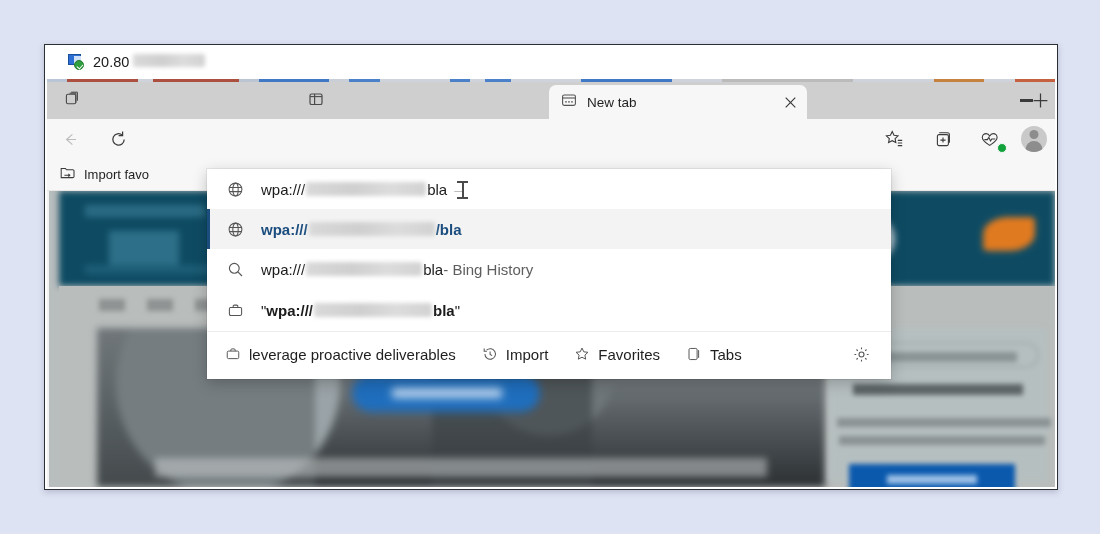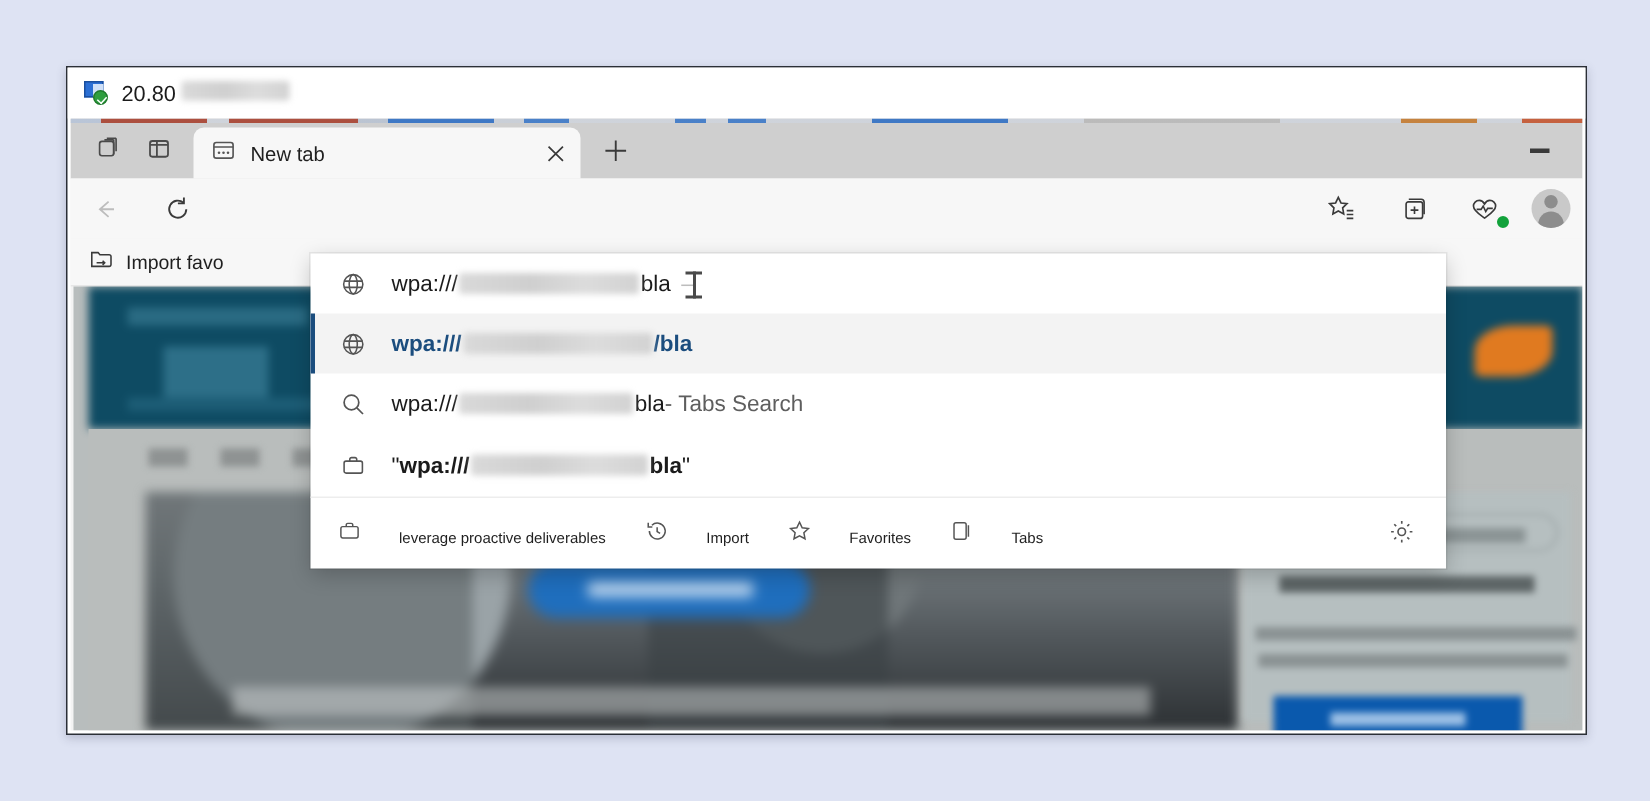--- a/index.html
+++ b/index.html
@@ -16,20 +16,21 @@
   #rdp-window {
     position: absolute;
     left: 44px;
     top: 44px;
     width: 1014px;
     height: 446px;
     background: #ffffff;
     border: 1px solid #2b2f36;
     box-shadow: 0 2px 6px rgba(60,60,90,.25);
     overflow: hidden;
+    padding-left: 12px;
   }
 
   #rdp-titlebar {
     height: 34px;
     background: #ffffff;
     display: flex;
     align-items: center;
     padding-left: 10px;
     gap: 8px;
   }
@@ -83,20 +84,21 @@
     overflow: hidden;
   }
 
   #tabstrip {
     position: relative;
     height: 40px;
     background: #cfcfcf;
     display: flex;
     align-items: flex-end;
     padding-left: 8px;
+    justify-content: space-between;
   }
   
   #color-sliver {
     position: absolute; left: 0; top: 0; right: 0; height: 3px;
     background: linear-gradient(90deg,
       #b7c4d8 0 2%, #a8412f 2% 9%, #cfd4dc 9% 10.5%, #a8412f 10.5% 19%,
       #b9c3d2 19% 21%, #2f6fc4 21% 28%, #c9cfd8 28% 30%, #3b78c8 30% 33%,
       #cfd4dc 33% 40%, #3b78c8 40% 42%, #cfd4dc 42% 43.5%, #3b78c8 43.5% 46%,
       #cfd4dc 46% 53%, #2f6fc4 53% 62%, #cfd4dc 62% 67%, #b9b9b9 67% 80%,
       #cfd4dc 80% 88%, #c47a2f 88% 93%, #cfd4dc 93% 96%, #c4552f 96% 100%);
@@ -277,21 +279,21 @@
   #side-card .btn{
     position:absolute;left:20px;top:136px;width:166px;height:32px;background:#0a59ad;
   }
   #side-card .btn i{position:absolute;left:38px;top:11px;width:90px;height:9px;background:#9cc0e6;}
 
   
   #omnibox-dropdown {
     position: absolute;
     left: 162px;
     top: 124px;
-    width: 757px;
+    width: 684px;
     background: #ffffff;
     box-shadow: 0 4px 14px rgba(0,0,0,.22), 0 0 0 1px rgba(0,0,0,.06);
     z-index: 50;
   }
   .sugg {
     position: relative;
     height: 40px;
     display: flex;
     align-items: center;
     padding-left: 18px;
@@ -332,22 +334,22 @@
   #dropdown-footer {
     height: 48px;
     display: flex;
     align-items: center;
     padding: 0 14px 0 18px;
     gap: 26px;
     border-top: 1px solid #ededed;
     position: relative;
   }
   .foot-item {
-    display:flex; align-items:flex-end; gap:25px;
-    font-size: 10px; color:#1f1f1f;
+    display:flex; align-items:flex-start; gap:8px;
+    font-size: 15px; color:#1f1f1f;
     cursor: pointer; white-space: nowrap;
   }
   #foot-gear { position:absolute; right: 20px; top: 13px; cursor:pointer; }
 
   .ghost { color:#bdbdbd; }
 </style>
 </head>
 <body>
 
 <div id="rdp-window">
@@ -542,21 +544,21 @@
       <span class="ico">
         <svg width="17" height="17" viewBox="0 0 17 17">
           <circle cx="7.3" cy="7.3" r="4.9" fill="none" stroke="#555" stroke-width="1.15"></circle>
           <path d="M10.9 10.9 15 15" stroke="#555" stroke-width="1.15"></path>
         </svg>
       </span>
       <span class="txt">
         <span>wpa:///</span>
           <span class="redact" style="width:116px;height:14px;margin:0 1px;"></span>
           <span>bla</span>
-          <span class="dim"> - Tabs Search</span>
+          <span class="dim"> - Bing History</span>
       </span>
     </div>
 
     <div class="sugg" id="sugg-row4">
       <span class="ico">
         <svg width="17" height="17" viewBox="0 0 17 17">
           <rect x="2.4" y="5.4" width="12.2" height="8" rx="1.3" fill="none" stroke="#555" stroke-width="1.05"></rect>
           <path d="M6.2 5.4V4.2a1.1 1.1 0 0 1 1.1-1.1h2.4a1.1 1.1 0 0 1 1.1 1.1v1.2" fill="none" stroke="#555" stroke-width="1.05"></path>
         </svg>
       </span>

